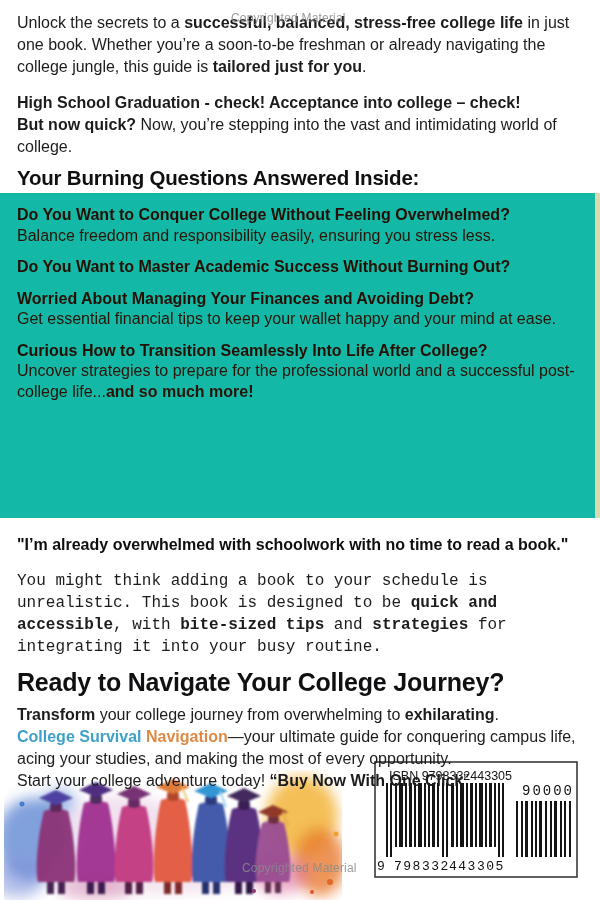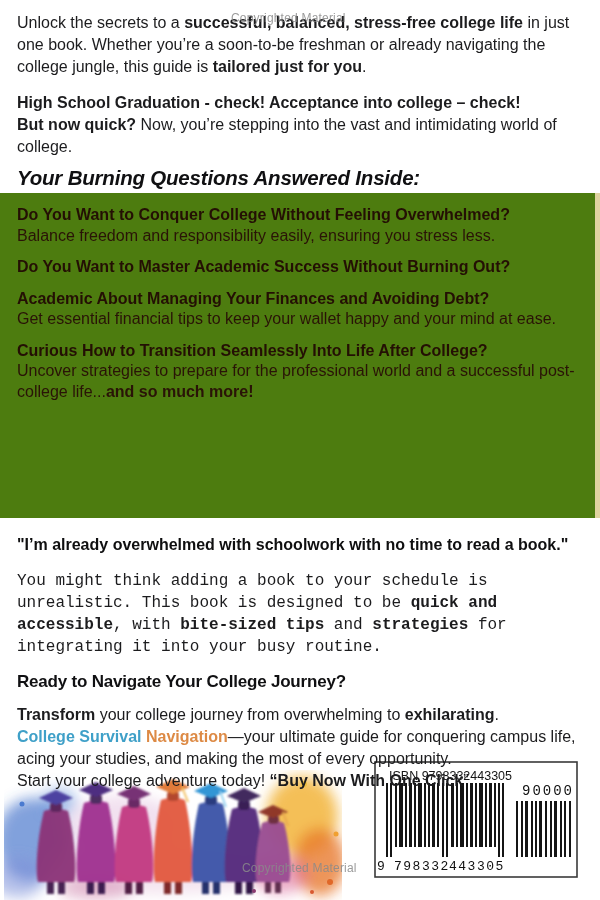--- a/index.html
+++ b/index.html
@@ -7,34 +7,34 @@
     position:relative;width:600px;height:900px;background:#ffffff;overflow:hidden;
     font-family:"Liberation Sans",sans-serif;color:#1c1c1e;
   }
   p{margin:0;}
   .b{font-weight:700;}
   
   .intro{box-sizing:border-box;height:193px;padding:12px 8px 0 17px;font-size:16px;line-height:22px;}
   .intro .p1{margin-bottom:14px;}
   .intro .p2{margin-bottom:0;}
   h2{margin:0;font-weight:700;color:#101012;letter-spacing:-0.2px;}
-  .h-burning{margin-top:8px;font-size:20.5px;line-height:24px;font-style:italic;}
+  .h-burning{margin-top:8px;font-size:20.5px;line-height:24px;}
   
   .orange{
     position:relative;box-sizing:border-box;height:325px;padding:12px 14px 0 17px;
     font-size:16px;line-height:20.5px;color:#2a1307;
   }
   .orange::after{content:"";position:absolute;top:0;right:0;width:5px;height:100%;background:#efddb0;opacity:.9;}
   .qa{margin-bottom:11px;}
   .qa .q{font-weight:700;color:#240f04;}
   
   .outro{position:relative;z-index:2;box-sizing:border-box;padding:16px 8px 0 17px;font-size:16px;line-height:22px;}
   .quote{font-weight:700;color:#0f0f10;margin-bottom:14px;}
   .response{margin-bottom:12px;font-family:Liberation Mono, monospace;}
-  .h-ready{font-size:17px;line-height:24px;margin-bottom:10px;}
+  .h-ready{font-size:25px;line-height:24px;margin-bottom:10px;}
   
   .bottom{position:absolute;left:0;top:761px;width:600px;height:147px;z-index:1;}
   .art{position:absolute;left:4px;top:9px;}
   .barcode-box{position:absolute;left:374px;top:0;}
   .watermark{
     position:absolute;color:#8a8a8a;font-size:12px;letter-spacing:0.2px;
     opacity:.85;z-index:6;pointer-events:none;white-space:nowrap;
   }
   .wm-top{left:231px;top:11px;}
   .wm-bottom{left:242px;top:861px;}
@@ -45,30 +45,30 @@
 <div class="page">
 
   <div class="watermark wm-top">Copyrighted Material</div>
 
   <section class="intro">
     <p class="p1"><span>Unlock the secrets to a </span><span class="b">successful, balanced, stress-free college life</span><span> in just one book. Whether you’re a soon-to-be freshman or already navigating the college jungle, this guide is </span><span class="b">tailored just for you</span><span>.</span></p>
     <p class="p2"><span class="b">High School Graduation - check! Acceptance into college – check!</span><br><span class="b">But now quick?</span><span> Now, you’re stepping into the vast and intimidating world of college.</span></p>
     <h2 class="h-burning">Your Burning Questions Answered Inside:</h2>
   </section>
 
-  <section class="orange" style="background: #4d7c0f;">
+  <section class="orange" style="background: #14b8a6;">
     <div class="qa">
       <p class="q">Do You Want to Conquer College Without Feeling Overwhelmed?</p>
       <p class="a"><span>Balance freedom and responsibility easily, ensuring you stress less.</span></p>
     </div>
     <div class="qa">
       <p class="q">Do You Want to Master Academic Success Without Burning Out?</p>
     </div>
     <div class="qa">
-      <p class="q">Academic About Managing Your Finances and Avoiding Debt?</p>
+      <p class="q">Worried About Managing Your Finances and Avoiding Debt?</p>
       <p class="a"><span>Get essential financial tips to keep your wallet happy and your mind at ease.</span></p>
     </div>
     <div class="qa">
       <p class="q">Curious How to Transition Seamlessly Into Life After College?</p>
       <p class="a"><span>Uncover strategies to prepare for the professional world and a successful post-college life...</span><span class="b">and so much more!</span></p>
     </div>
   </section>
 
   <section class="outro">
     <p class="quote"><span class="b">"I’m already overwhelmed with schoolwork with no time to read a book."</span></p>

